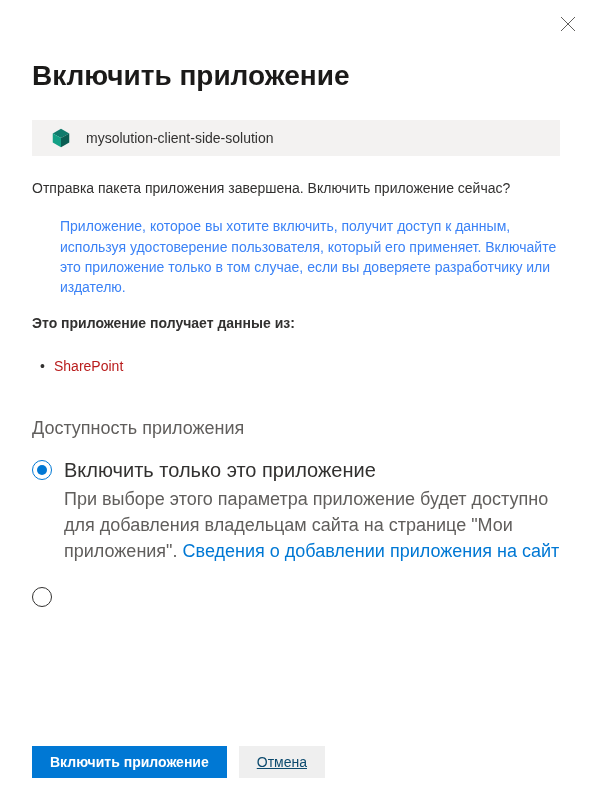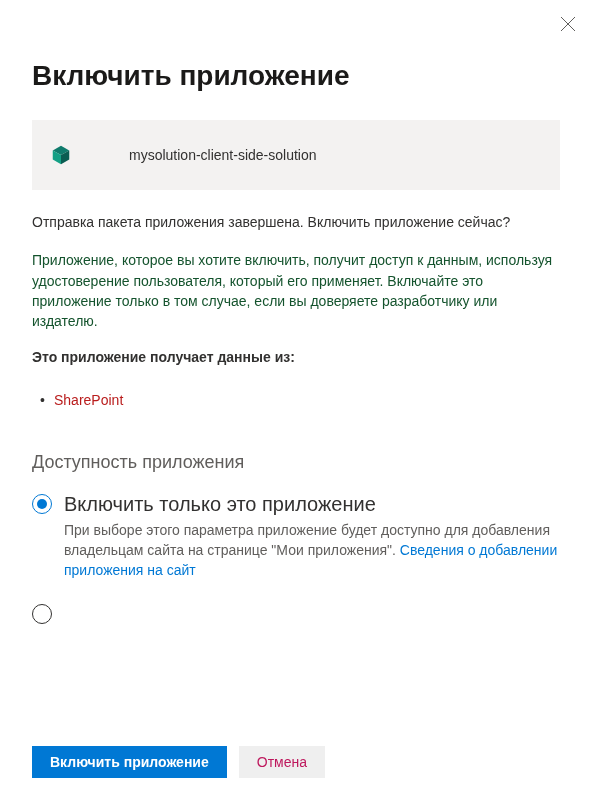--- a/index.html
+++ b/index.html
@@ -35,25 +35,24 @@
       padding: 60px 32px 0 32px;
     }
     h1 {
       font-size: 28px;
       font-weight: 700;
       color: #1b1a19;
       margin-bottom: 28px;
     }
     .app-card {
       background: #f3f2f1;
-      padding: 24px 18px;
+      padding: 7px 18px;
       display: flex;
       align-items: center;
       margin-bottom: 22px;
-      gap: 43px;
     }
     .app-icon {
       width: 22px;
       height: 22px;
       margin-right: 14px;
       display: flex;
       align-items: center;
       justify-content: center;
     }
     .app-name {
@@ -61,21 +60,22 @@
       color: #323130;
     }
     .intro {
       margin-bottom: 18px;
       line-height: 1.45;
       color: #323130;
     }
     .desc {
       margin-bottom: 18px;
       line-height: 1.45;
-      color: #14532d;
+      color: #3b82f6;
+      margin-left: 28px;
     }
     .data-heading {
       font-weight: 600;
       margin-bottom: 24px;
       color: #323130;
     }
     .data-list {
       list-style: none;
       padding-left: 4px;
       margin-bottom: 40px;
@@ -131,21 +131,21 @@
     .radio-content {
       flex: 1;
     }
     .radio-label {
       font-size: 20px;
       color: #323130;
       margin-bottom: 4px;
       cursor: pointer;
     }
     .radio-desc {
-      font-size: 14px;
+      font-size: 18px;
       color: #605e5c;
       line-height: 1.45;
     }
     .link {
       color: #0078d4;
       text-decoration: none;
       cursor: pointer;
     }
     .footer {
       position: absolute;
@@ -162,22 +162,23 @@
       cursor: pointer;
       font-weight: 600;
       min-width: 80px;
     }
     .btn-primary {
       background: #0078d4;
       color: #fff;
     }
     .btn-secondary {
       background: #efefef;
-      color: #be185d;
+      color: #0c4a6e;
       font-weight: 400;
+      text-decoration: underline;
     }
   </style>
 </head>
 <body>
 
 <div class="close-area">
   <svg viewBox="0 0 14 14" stroke="#605e5c" stroke-width="1">
     <line x1="0" y1="0" x2="14" y2="14"></line>
     <line x1="14" y1="0" x2="0" y2="14"></line>
   </svg>

